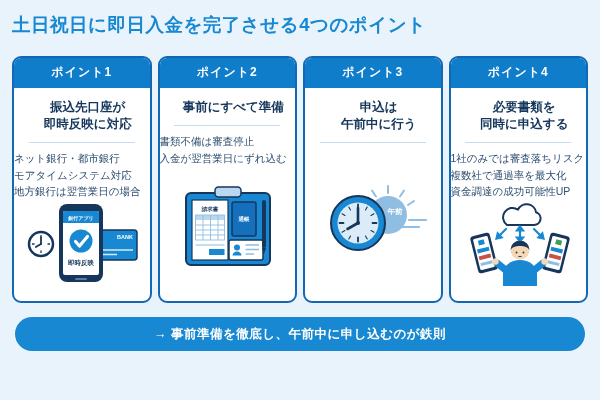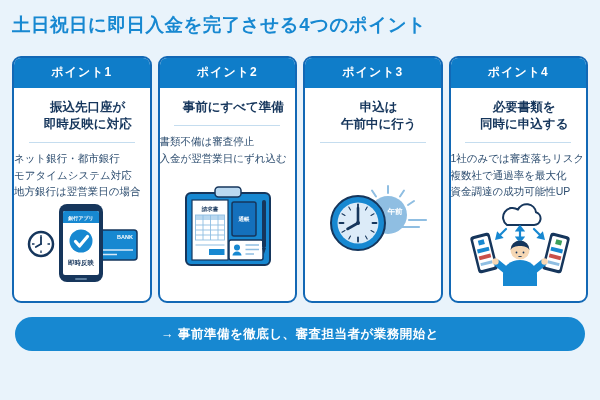--- a/index.html
+++ b/index.html
@@ -246,16 +246,16 @@
             <circle cx="66.5" cy="52.5" r="0.9" fill="#16365C"></circle>
             <line x1="61.8" y1="56.5" x2="64.2" y2="56.5" stroke="#16365C" stroke-width="0.9" stroke-linecap="round"></line>
           </g>
         </svg>
       </div>
     </div>
 
   </div>
 
   <div class="footer-bar">
-    <span>→ 事前準備を徹底し、審査担当者が業務開始と</span>
+    <span>→ 事前準備を徹底し、午前中に申し込むのが鉄則</span>
   </div>
 
 </div>
 
 </body></html>

